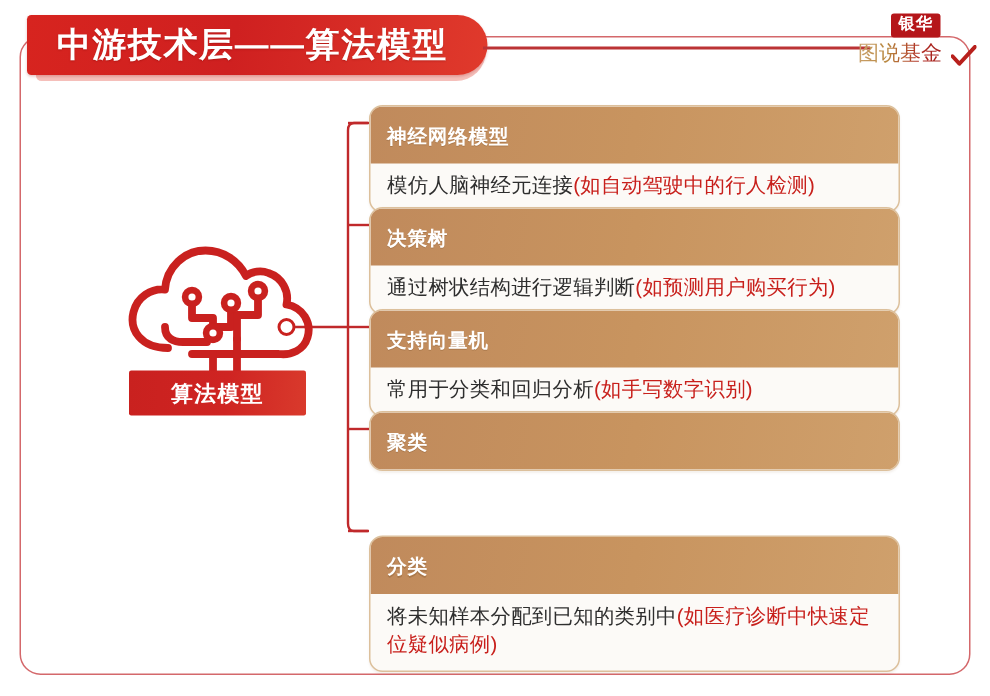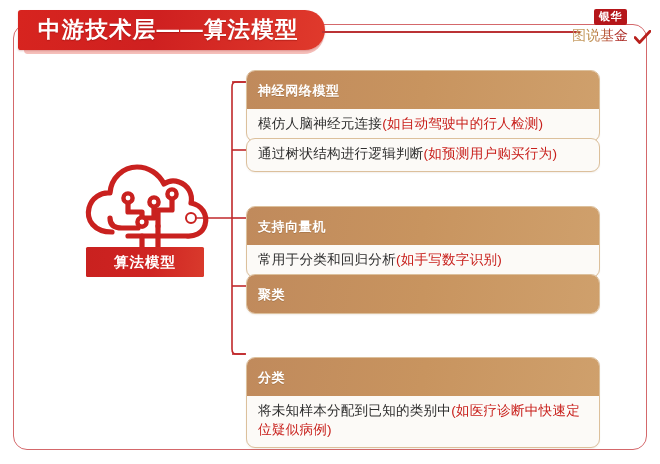--- a/index.html
+++ b/index.html
@@ -196,20 +196,23 @@
     <div class="card" style="top:8px;">
       <div class="card-head">
         <span>神经网络模型</span>
       </div>
       <div class="card-body">
         <span>模仿人脑神经元连接</span><span class="ex">(如自动驾驶中的行人检测)</span>
       </div>
     </div>
 
     <div class="card" style="top:76px;">
+      <div class="card-head">
+        <span>决策树</span>
+      </div>
       <div class="card-body">
         <span>通过树状结构进行逻辑判断</span><span class="ex">(如预测用户购买行为)</span>
       </div>
     </div>
 
     <div class="card" style="top:144px;">
       <div class="card-head">
         <span>支持向量机</span>
       </div>
       <div class="card-body">

